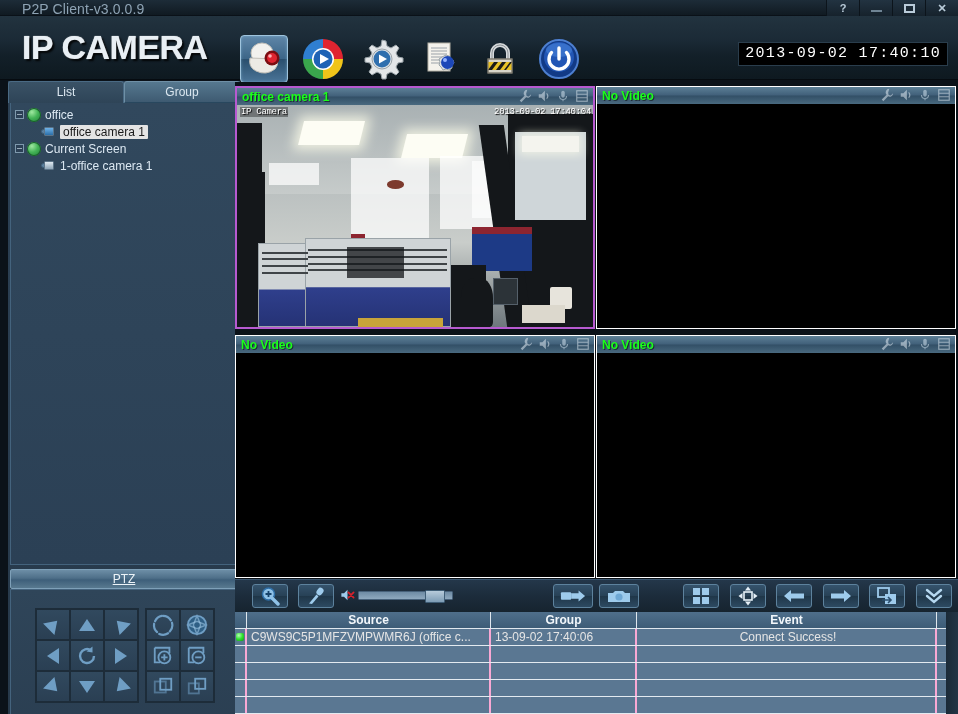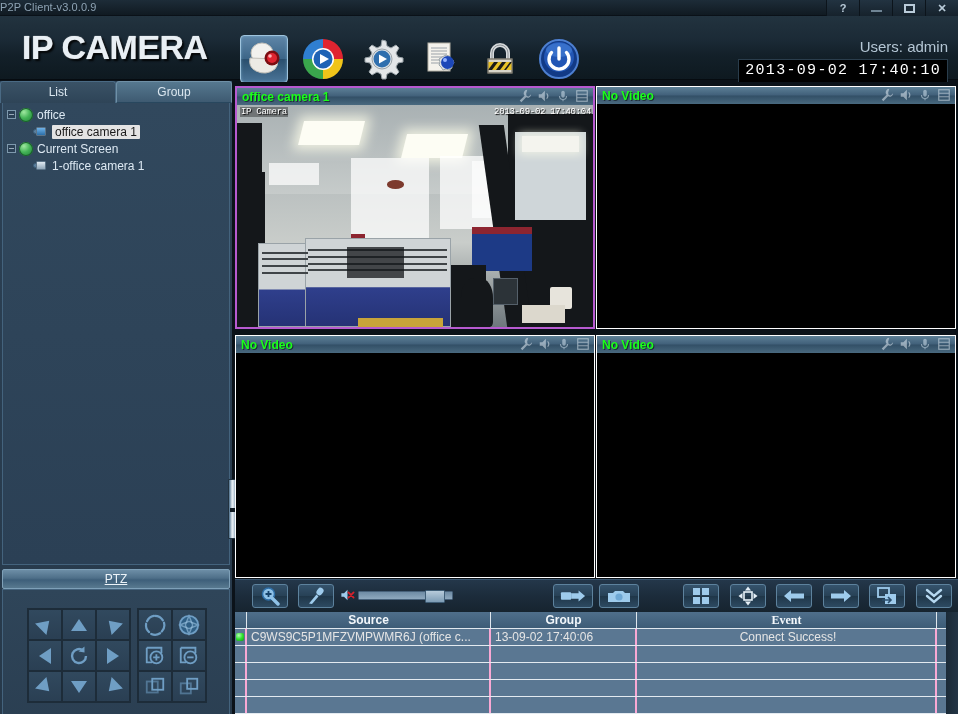--- a/index.html
+++ b/index.html
@@ -13,21 +13,21 @@
   }
   #app{ position:relative; width:958px; height:714px; background:#0b1219; }
 
   
   .titlebar{
     position:absolute; left:0; top:0; width:958px; height:16px;
     background:linear-gradient(to bottom,#1d2c38 0%,#16222c 55%,#101a22 100%);
     border-bottom:1px solid #0a1118;
   }
   .titlebar .apptitle{
-    position:absolute; left:0; top:1px; font-size:11px; color:#8ea3b4;
+    position:absolute; left:22px; top:1px; font-size:14px; color:#8ea3b4;
     letter-spacing:.1px;
   }
   .wbtns{ position:absolute; right:0; top:0; height:16px; display:flex; }
   .wbtn{
     width:33px; height:16px;
     display:flex; align-items:center; justify-content:center;
     color:#b9cbd9; font-size:11px; font-weight:bold;
     background:linear-gradient(to bottom,#223341 0%,#16222c 100%);
     border-left:1px solid #0c141b;
   }
@@ -65,21 +65,21 @@
   .users{ font-size:15px; color:#b4c6d4; }
   .clock{
     margin-top:4px;
     background:#000; color:#fff; font-family:"Liberation Mono", monospace;
     font-size:15px; letter-spacing:1.3px; padding:2px 6px 3px 6px;
     border:1px solid #2a3d4c; display:inline-block;
   }
 
   
   .left{
-    position:absolute; left:0; top:81px; width:232px; height:633px;
+    position:absolute; left:8px; top:81px; width:232px; height:633px;
     background:linear-gradient(to bottom,#2c4155 0%,#27394a 100%);
   }
   .tabs{ position:absolute; left:0; top:0; width:232px; height:22px; display:flex; }
   .tab{
     flex:1; height:22px; line-height:21px; text-align:center; font-size:12px;
     color:#dbe7f0;
     background:linear-gradient(to bottom,#4c6float,#3c566d);
   }
   .tab.inactive{
     background:linear-gradient(to bottom,#56788f 0%,#3e5a71 100%);
@@ -251,21 +251,21 @@
     background:linear-gradient(to bottom,#4f6f8b 0%,#3d5c77 100%);
     border-bottom:1px solid #dfe7ee;
   }
   .th{
     color:#f2f7fb; font-size:12px; font-weight:bold; text-align:center;
     line-height:16px; border-right:1px solid #dfe7ee;
   }
   .th.sp{ width:12px; }
   .th.c1{ width:244px; }
   .th.c2{ width:146px; }
-  .th.c3{ width:300px;font-family:Liberation Serif, serif; }
+  .th.c3{ width:300px; }
   .th.c4{ flex:1; }
   .tbody{ position:absolute; left:0; top:17px; width:723px; height:85px; }
   .tr{ display:flex; height:17px; border-bottom:1px solid #e3eaf0; }
   .td{
     font-size:12px; color:#e5e5e5; line-height:16px;
     border-right:2px solid #f9a8d4; padding-left:4px; overflow:hidden;
     white-space:nowrap;
   }
   .td.sp{ width:12px; padding:0; display:flex;align-items:center;justify-content:center;}
   .td.c1{ width:244px; }
@@ -379,21 +379,20 @@
           <circle cx="22" cy="20" r="15" fill="#2256b5"></circle>
           <ellipse cx="22" cy="13" rx="13" ry="7" fill="#4b86dd" opacity=".55"></ellipse>
           <path d="M22 11 v11" stroke="#ffffff" stroke-width="3.4" stroke-linecap="round"></path>
           <path d="M14.5 15.5 a10 10 0 1 0 15 0" fill="none" stroke="#ffffff" stroke-width="3.4" stroke-linecap="round"></path>
         </svg>
       </div>
 
     </div>
 
     <div class="userbox">
-      <div class="users">Users: admin</div>
       <div class="clock">2013-09-02 17:40:10</div>
     </div>
   </div>
 
   <div class="left">
 
     <div class="tabs">
       <div class="tab active">List</div>
       <div class="tab inactive">Group</div>
     </div>

